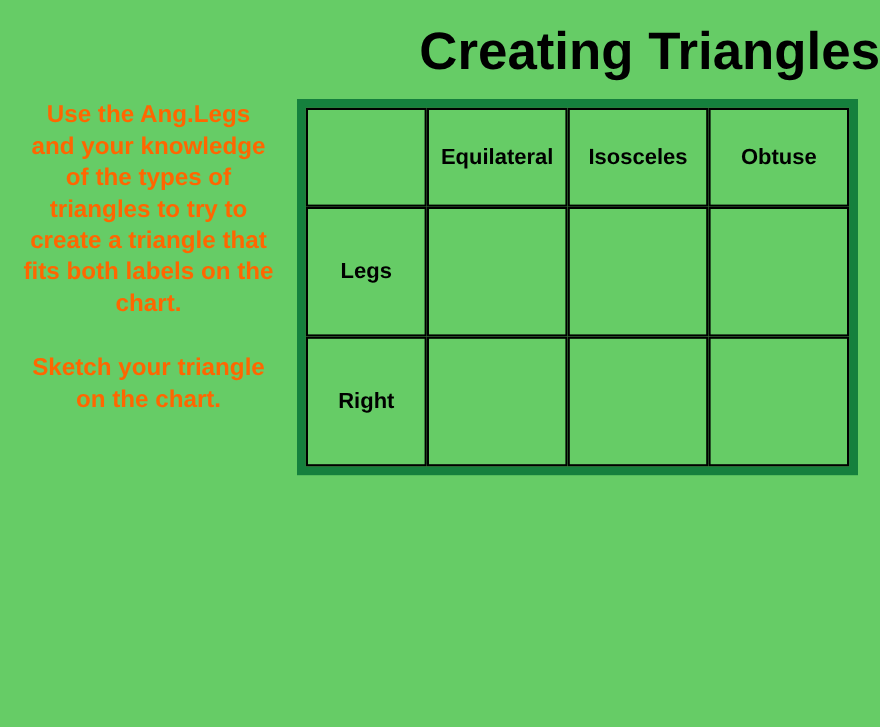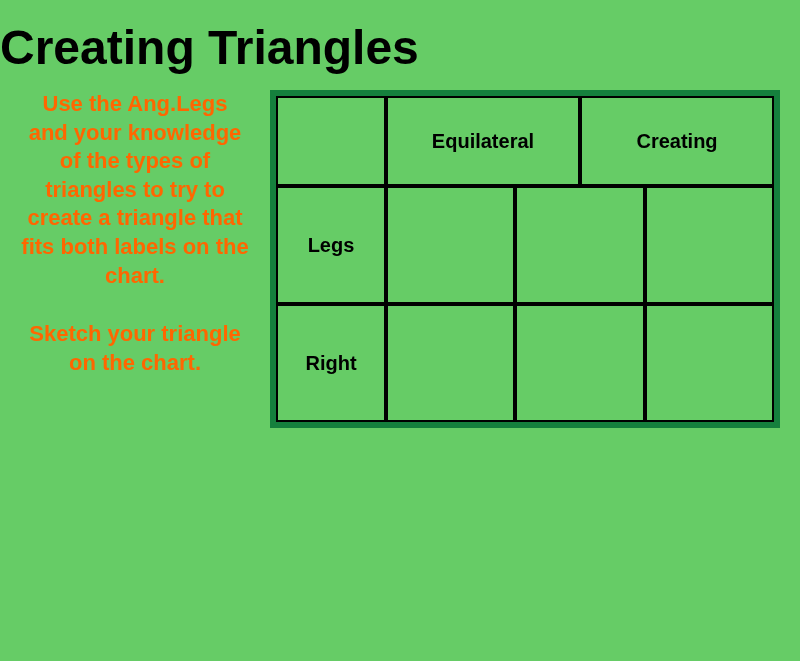--- a/index.html
+++ b/index.html
@@ -10,21 +10,21 @@
 
     body {
       width: 800px;
       height: 661px;
       background-color: #66cc66;
       font-family: Arial, sans-serif;
       overflow: hidden;
     }
 
     .page-title {
-      text-align: left;
+      text-align: right;
       font-size: 48px;
       font-weight: bold;
       color: #000000;
       padding: 20px 0 15px 0;
     }
 
     .content-area {
       display: flex;
       flex-direction: row;
       align-items: flex-start;
@@ -41,21 +41,21 @@
       text-align: center;
       line-height: 1.3;
     }
 
     .left-text .sketch-text {
       margin-top: 30px;
     }
 
     .grid-container {
       flex: 1;
-      border: 6px solid #15803d;
+      border: 8px solid #15803d;
     }
 
     .grid-row {
       display: flex;
       flex-direction: row;
     }
 
     .grid-cell {
       border: 2px solid #000;
       background-color: #66cc66;
@@ -105,21 +105,24 @@
   </div>
 
   <div class="grid-container">
 
     <div class="grid-row header-row">
       <div class="grid-cell header-label-cell"></div>
       <div class="grid-cell data-cell">
         <span class="cell-text">Equilateral</span>
       </div>
       <div class="grid-cell data-cell">
-        <span class="cell-text">Creating</span>
+        <span class="cell-text">Isosceles</span>
+      </div>
+      <div class="grid-cell data-cell">
+        <span class="cell-text">Obtuse</span>
       </div>
     </div>
 
     <div class="grid-row data-row">
       <div class="grid-cell row-label-cell">
         <span class="cell-text">Legs</span>
       </div>
       <div class="grid-cell data-cell"></div>
       <div class="grid-cell data-cell"></div>
       <div class="grid-cell data-cell"></div>

